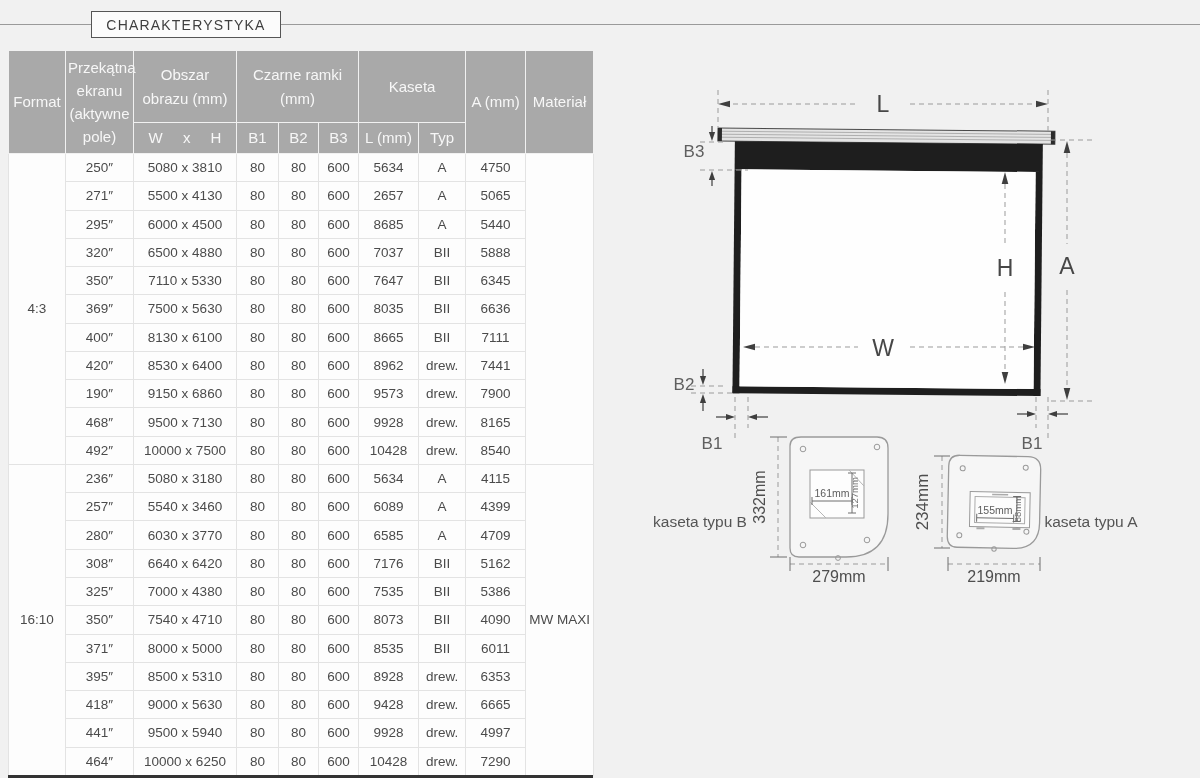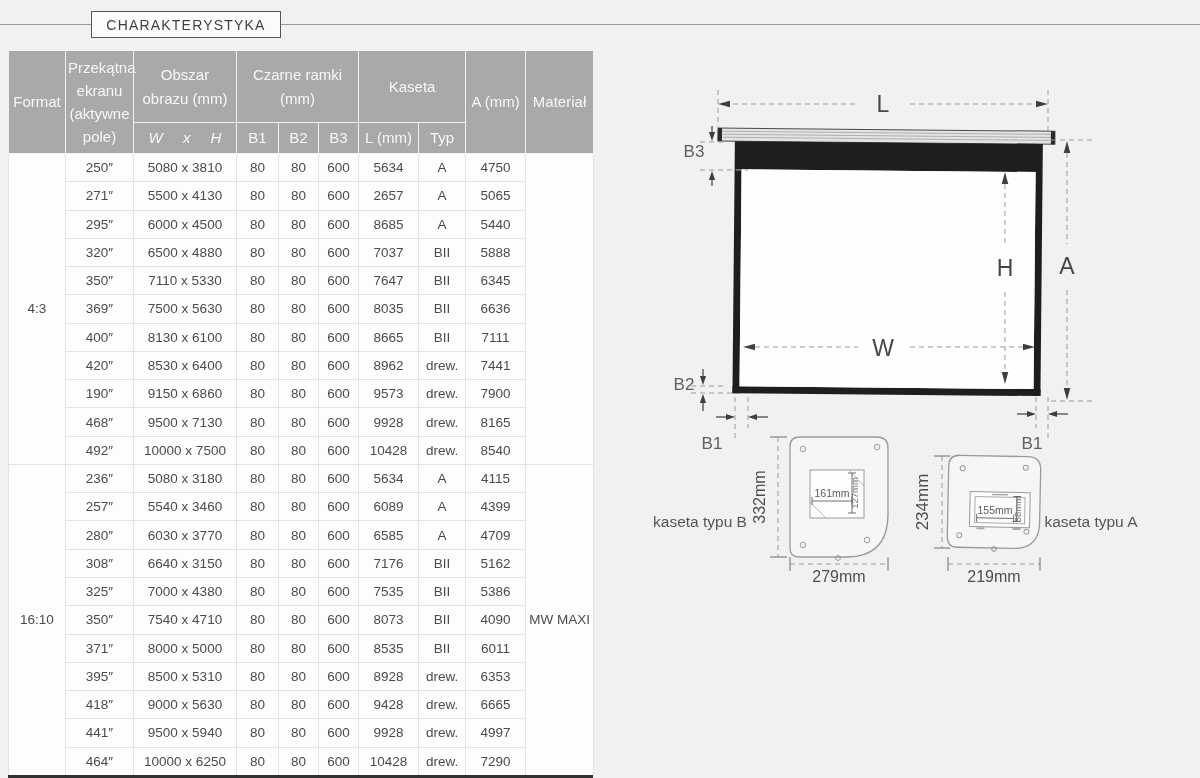--- a/index.html
+++ b/index.html
@@ -17,21 +17,21 @@
   table.spec { position:absolute; left:8px; top:50px; width:585px; border-collapse:collapse; table-layout:fixed; }
   table.spec th {
     background:#a9a9a9; color:#f7f7f7; font-weight:normal; font-size:15px;
     border:1px solid #f1f1f1; vertical-align:middle; text-align:center; line-height:1.55; padding:0 2px;
   }
   tr.h1 { height:72px; } tr.h2 { height:31px; }
   table.spec td {
     background:#fdfdfd; border:1px solid #e3e3e3; text-align:center; vertical-align:middle;
     font-size:13.5px; color:#4b4b4b; height:28.27px; padding:0; white-space:nowrap;
   }
-  .wxh { word-spacing:16px;font-style:italic; }
+  .wxh { word-spacing:16px; }
   .bottom-strip { position:absolute; left:8px; top:775px; width:585px; height:3px; background:#333; }
   .diagram-svg { position:absolute; left:600px; top:0; width:600px; height:778px; }
   .dim-big { font-size:23px; fill:#474747; }
   .dim-sm  { font-size:17px; fill:#5f5f5f; }
   .mm-lbl  { font-size:16px; fill:#4e4e4e; }
   .tiny-lbl{ font-size:10.5px; fill:#5c5c5c; }
   .tiny-v  { font-size:9.5px; fill:#6e6e6e; }
   .kas-lbl { font-size:15.5px; fill:#555; }
   svg text { font-family:"Liberation Sans", sans-serif; }
 </style>
@@ -213,21 +213,21 @@
         <td class="col-wh">6030 x 3770</td>
         <td class="col-b1">80</td>
         <td class="col-b2">80</td>
         <td class="col-b3">600</td>
         <td class="col-l">6585</td>
         <td class="col-typ">A</td>
         <td class="col-a">4709</td>
       </tr>
       <tr>
         <td class="col-diag">308″</td>
-        <td class="col-wh">6640 x 3150</td>
+        <td class="col-wh">6640 x 6420</td>
         <td class="col-b1">80</td>
         <td class="col-b2">80</td>
         <td class="col-b3">600</td>
         <td class="col-l">7176</td>
         <td class="col-typ">BII</td>
         <td class="col-a">5162</td>
       </tr>
       <tr>
         <td class="col-diag">325″</td>
         <td class="col-wh">7000 x 4380</td>

